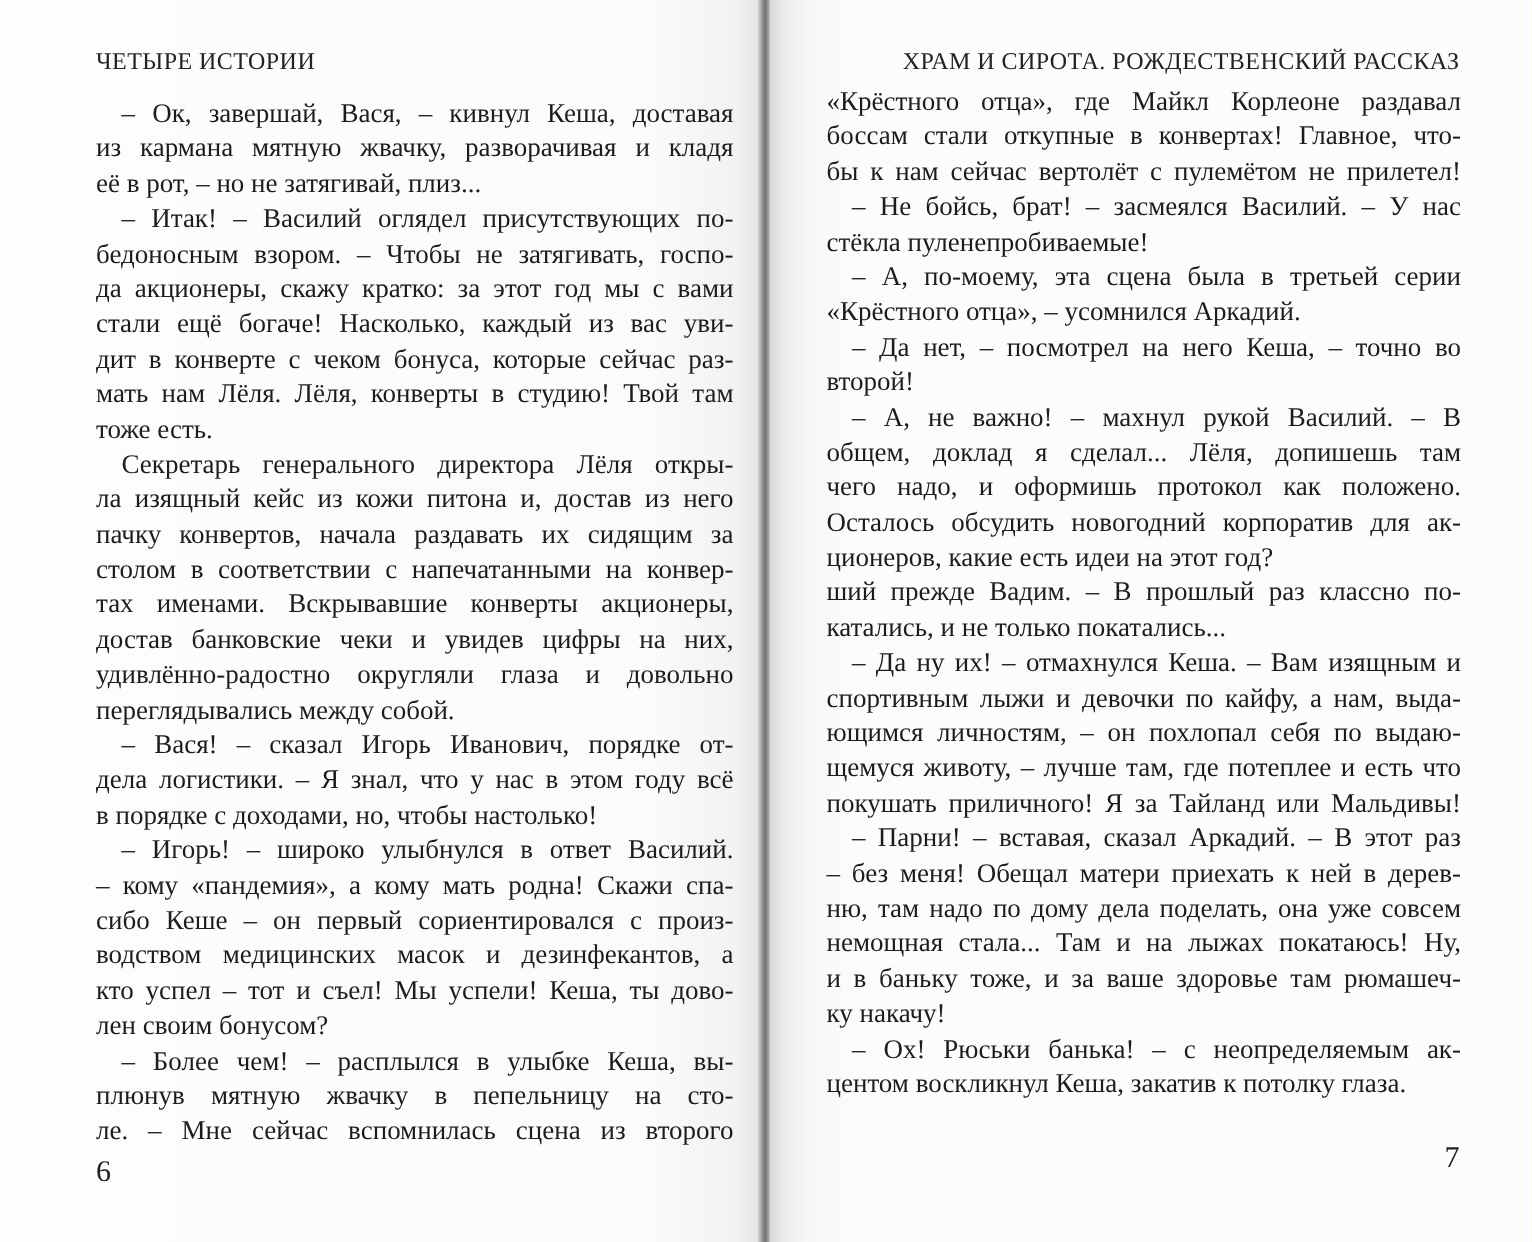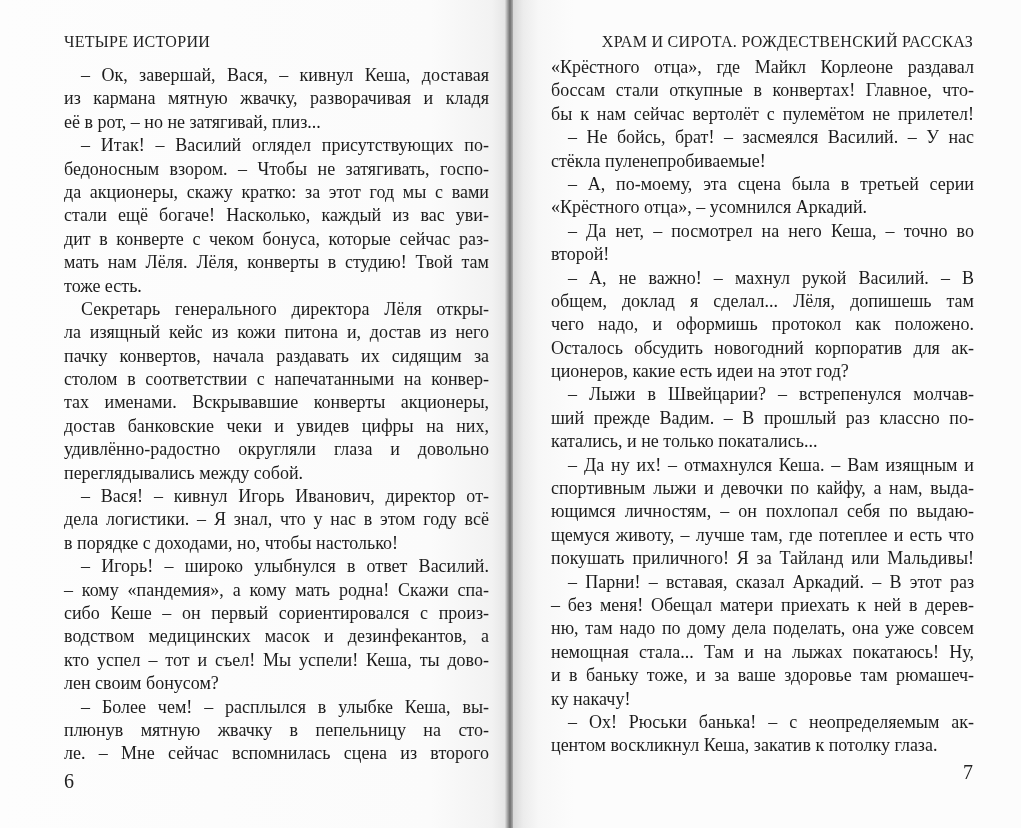--- a/index.html
+++ b/index.html
@@ -120,21 +120,21 @@
         <span class="line">мать нам Лёля. Лёля, конверты в студию! Твой там</span>
         <span class="line last">тоже есть.</span>
         <span class="line indent">Секретарь генерального директора Лёля откры-</span>
         <span class="line">ла изящный кейс из кожи питона и, достав из него</span>
         <span class="line">пачку конвертов, начала раздавать их сидящим за</span>
         <span class="line">столом в соответствии с напечатанными на конвер-</span>
         <span class="line">тах именами. Вскрывавшие конверты акционеры,</span>
         <span class="line">достав банковские чеки и увидев цифры на них,</span>
         <span class="line">удивлённо-радостно округляли глаза и довольно</span>
         <span class="line last">переглядывались между собой.</span>
-        <span class="line indent">– Вася! – кивнул Игорь Иванович, директор от-</span>
+        <span class="line indent">– Вася! – сказал Игорь Иванович, порядке от-</span>
         <span class="line">дела логистики. – Я знал, что у нас в этом году всё</span>
         <span class="line last">в порядке с доходами, но, чтобы настолько!</span>
         <span class="line indent">– Игорь! – широко улыбнулся в ответ Василий.</span>
         <span class="line">– кому «пандемия», а кому мать родна! Скажи спа-</span>
         <span class="line">сибо Кеше – он первый сориентировался с произ-</span>
         <span class="line">водством медицинских масок и дезинфекантов, а</span>
         <span class="line">кто успел – тот и съел! Мы успели! Кеша, ты дово-</span>
         <span class="line last">лен своим бонусом?</span>
         <span class="line indent">– Более чем! – расплылся в улыбке Кеша, вы-</span>
         <span class="line">плюнув мятную жвачку в пепельницу на сто-</span>
@@ -155,21 +155,20 @@
         <span class="line last">стёкла пуленепробиваемые!</span>
         <span class="line indent">– А, по-моему, эта сцена была в третьей серии</span>
         <span class="line last">«Крёстного отца», – усомнился Аркадий.</span>
         <span class="line indent">– Да нет, – посмотрел на него Кеша, – точно во</span>
         <span class="line last">второй!</span>
         <span class="line indent">– А, не важно! – махнул рукой Василий. – В</span>
         <span class="line">общем, доклад я сделал... Лёля, допишешь там</span>
         <span class="line">чего надо, и оформишь протокол как положено.</span>
         <span class="line">Осталось обсудить новогодний корпоратив для ак-</span>
         <span class="line last">ционеров, какие есть идеи на этот год?</span>
-        <span class="line indent">– Лыжи в Швейцарии? – встрепенулся молчав-</span>
         <span class="line">ший прежде Вадим. – В прошлый раз классно по-</span>
         <span class="line last">катались, и не только покатались...</span>
         <span class="line indent">– Да ну их! – отмахнулся Кеша. – Вам изящным и</span>
         <span class="line">спортивным лыжи и девочки по кайфу, а нам, выда-</span>
         <span class="line">ющимся личностям, – он похлопал себя по выдаю-</span>
         <span class="line">щемуся животу, – лучше там, где потеплее и есть что</span>
         <span class="line">покушать приличного! Я за Тайланд или Мальдивы!</span>
         <span class="line indent">– Парни! – вставая, сказал Аркадий. – В этот раз</span>
         <span class="line">– без меня! Обещал матери приехать к ней в дерев-</span>
         <span class="line">ню, там надо по дому дела поделать, она уже совсем</span>

